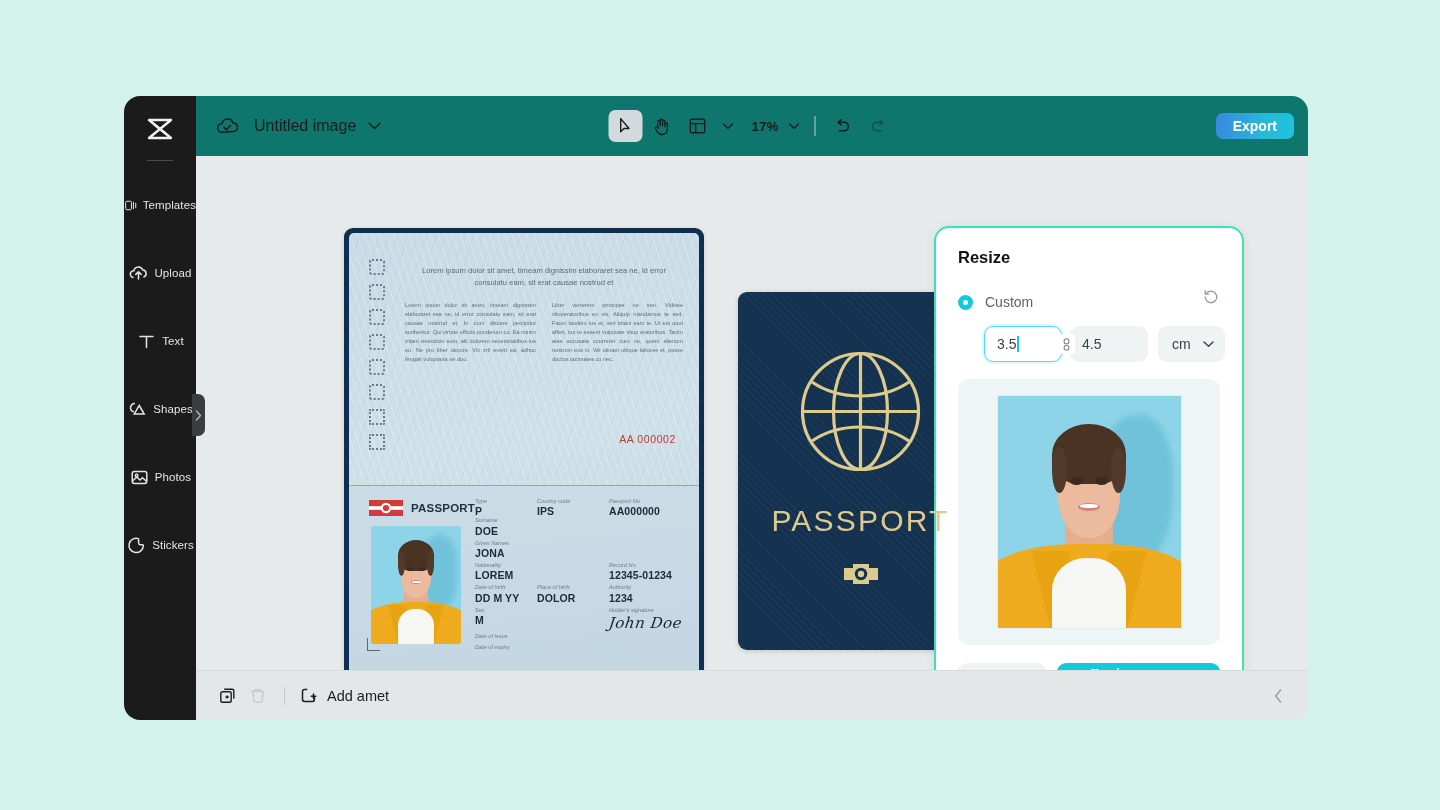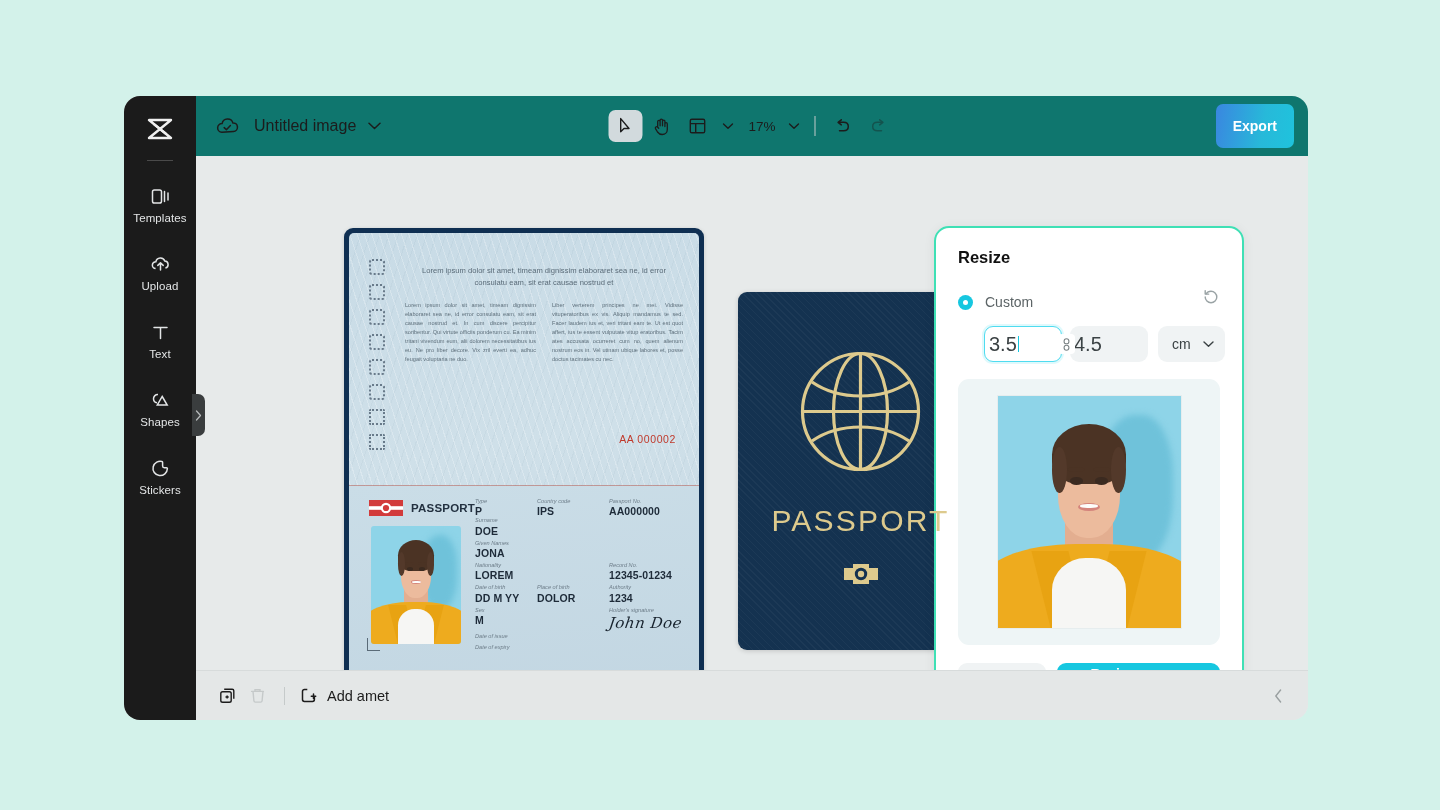--- a/index.html
+++ b/index.html
@@ -29,21 +29,21 @@
     display: flex; flex-direction: column;
     align-items: center;
     padding-top: 14px;
     position: relative;
     z-index: 5;
   }
   #logo-wrap { width: 44px; height: 38px; display:flex; align-items:center; justify-content:center; }
   #rail-divider { width: 26px; height: 1px; background: #4a4a4a; margin: 12px 0 10px; }
   .rail-item {
     width: 72px; height: 68px;
-    display: flex; flex-direction: column;
+    display: flex; flex-direction: row;
     align-items: center; justify-content: center;
     gap: 5px;
     color: #e3e5e6;
     cursor: pointer;
   }
   .rail-item .rail-label { font-size: 11.5px; letter-spacing: .1px; }
   .rail-item.dim { color: #6d7071; }
   .rail-item.dim svg { stroke: #6d7071; }
   .rail-item svg { stroke: #e3e5e6; fill: none; stroke-width: 1.5; }
 
@@ -77,26 +77,26 @@
     display: flex; align-items: center; gap: 2px;
   }
   .tool-btn {
     width: 34px; height: 32px; border-radius: 7px;
     display: flex; align-items: center; justify-content: center;
     cursor: pointer; background: transparent;
   }
   .tool-btn.active { background: #d2dadd; }
   .tool-btn.disabled { opacity: .38; }
   .caret-btn { width: 22px; height: 30px; display:flex; align-items:center; justify-content:center; cursor:pointer; }
-  #zoom-value { font-size: 13.5px; font-weight: 400; color: #1c1c1c; margin: 0 2px 0 8px; min-width: 30px; text-align:left; }
+  #zoom-value { font-size: 13.5px; font-weight: 700; color: #1c1c1c; margin: 0 2px 0 8px; min-width: 30px; text-align:right; }
   #tool-sep { width: 1px; height: 20px; background: #c3c9c9; margin: 0 8px; }
 
   #export-btn {
     position: absolute; right: 14px;
-    height: 44px; padding: 0 17px;
+    height: 26px; padding: 0 17px;
     border-radius: 7px;
     background: linear-gradient(100deg, #3a86e0 0%, #27b9d9 60%, #1fc3dd 100%);
     color: #fff; font-size: 14px; font-weight: 600;
     display: flex; align-items: center; cursor: pointer;
     border: none;
   }
 
   
   #canvas-area {
     flex: 1 1 auto;
@@ -252,22 +252,22 @@
 
   #dims-row {
     display: flex; align-items: center; gap: 8px;
     margin-top: 16px; padding-left: 26px;
     position: relative;
   }
   .dim-field {
     height: 36px; border-radius: 9px;
     background: #f0f3f4;
     display: flex; align-items: center;
-    padding: 0 4px;
-    font-size: 20px; color: #3b4244;
+    padding: 0 12px;
+    font-size: 14px; color: #3b4244;
     flex: 0 0 78px;
     cursor: text;
   }
   .dim-field.focused {
     background: #fff;
     border: 1.5px solid #4fdcf0;
     box-shadow: 0 0 0 2px rgba(79,220,240,.18);
   }
   #caret-bar {
     width: 1.4px; height: 16px; background: #16c7e0; margin-left: 1px;
@@ -399,20 +399,28 @@
     </div>
 
     <div class="rail-item">
       <svg width="21" height="21" viewBox="0 0 21 21">
         <path d="M8 4.5A4.2 4.2 0 003.5 8.7 4.2 4.2 0 007 12.8"></path>
         <path d="M12.2 6.5l5 8.5H7.3z"></path>
       </svg>
       <span class="rail-label">Shapes</span>
     </div>
 
+    <div class="rail-item">
+      <svg width="21" height="21" viewBox="0 0 21 21">
+        <rect x="3.2" y="4.5" width="14.6" height="12" rx="2.2"></rect>
+        <circle cx="7.6" cy="8.6" r="1.3"></circle>
+        <path d="M3.6 14l4.2-4 3.2 3 2.5-2.2 3.9 3.4"></path>
+      </svg>
+      <span class="rail-label">Photos</span>
+    </div>
 
     <div class="rail-item">
       <svg width="21" height="21" viewBox="0 0 21 21">
         <path d="M12.6 3.6a7.2 7.2 0 10 4.8 7 .9.9 0 00-.9-.9h-2.3a1.6 1.6 0 01-1.6-1.6V4.5a.9.9 0 00-.9-.9"></path>
       </svg>
       <span class="rail-label">Stickers</span>
     </div>
 
 
     <div id="rail-collapse-tab">

